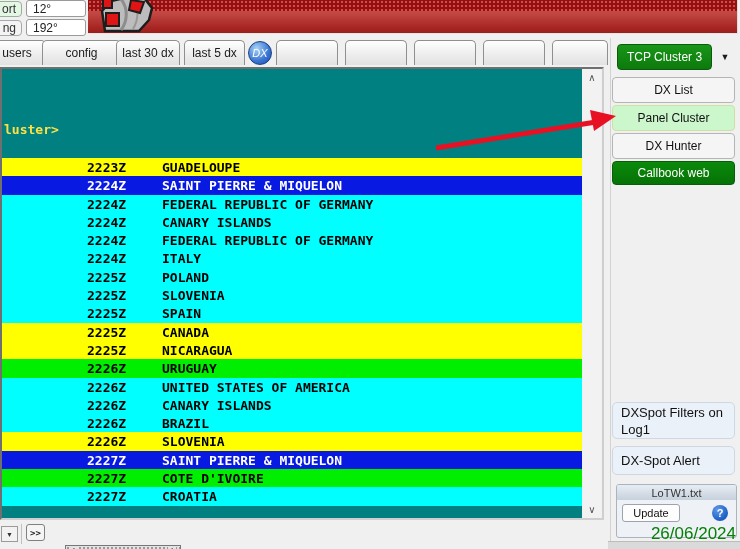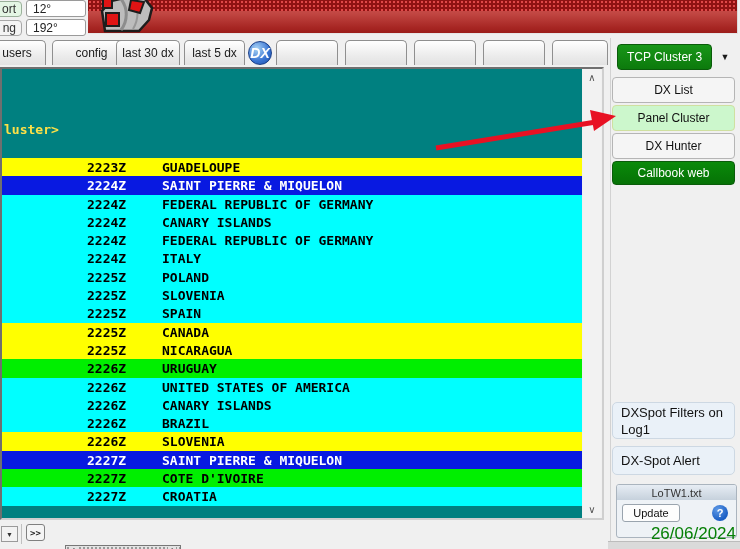--- a/index.html
+++ b/index.html
@@ -25,21 +25,21 @@
   .logo{position:absolute;left:7px;top:-7px;}
 
   
   .tabbar{position:absolute;left:0;top:40px;width:610px;height:27px;}
   .tab{position:absolute;top:0;height:25px;box-sizing:border-box;
         border:1px solid #8f8f8f;border-bottom:none;border-radius:5px 5px 0 0;
         background:linear-gradient(#ffffff,#ececec 60%,#e2e2e2);
         font-size:12px;color:#1a1a1a;display:flex;align-items:center;justify-content:center;}
   .dx-badge{position:absolute;left:248px;top:1px;width:22px;height:22px;border-radius:50%;
         background:radial-gradient(circle at 35% 30%,#a9d4f5,#3873d2 60%,#1b4fa9);
-        border:1px solid #1a3f88;color:#fff;font-weight:bold;font-style:italic;font-size:14px;
+        border:1px solid #1a3f88;color:#fff;font-weight:normal;font-style:italic;font-size:11px;
         display:flex;align-items:center;justify-content:center;}
 
   
   .terminal{position:absolute;left:0;top:67px;width:604px;height:453px;box-sizing:border-box;
         background:#f0f0f0;border:2px solid #6f6f6f;border-right-color:#cfcfcf;border-bottom-color:#cfcfcf;}
   .term-content{position:absolute;left:0;top:0;width:580px;height:449px;background:#008080;overflow:hidden;}
   .prompt{position:absolute;left:2px;top:53px;color:#fde047;
         font:bold 13px "DejaVu Sans Mono",monospace;}
   .rows{position:absolute;left:0;top:89px;width:100%;}
   .term-row{position:relative;height:18.3px;font:bold 13px "DejaVu Sans Mono",monospace;color:#000;}
@@ -129,21 +129,21 @@
     </div>
   </div>
 
   <div class="tabbar">
     <div class="dx-badge">
       <span>DX</span>
     </div>
   <div class="tab" style="left: -12px; width: 58px;">
         <span>users</span>
       </div>
-      <div class="tab" style="left: 52px; width: 79px;">
+      <div class="tab" style="left: 42px; width: 79px;">
         <span>config</span>
       </div>
       <div class="tab" style="left: 116px; width: 64px;">
         <span>last 30 dx</span>
       </div>
       <div class="tab" style="left: 184px; width: 61px;">
         <span>last 5 dx</span>
       </div>
       <div class="tab" style="left: 276px; width: 62px;"></div>
       <div class="tab" style="left: 345px; width: 62px;"></div>

